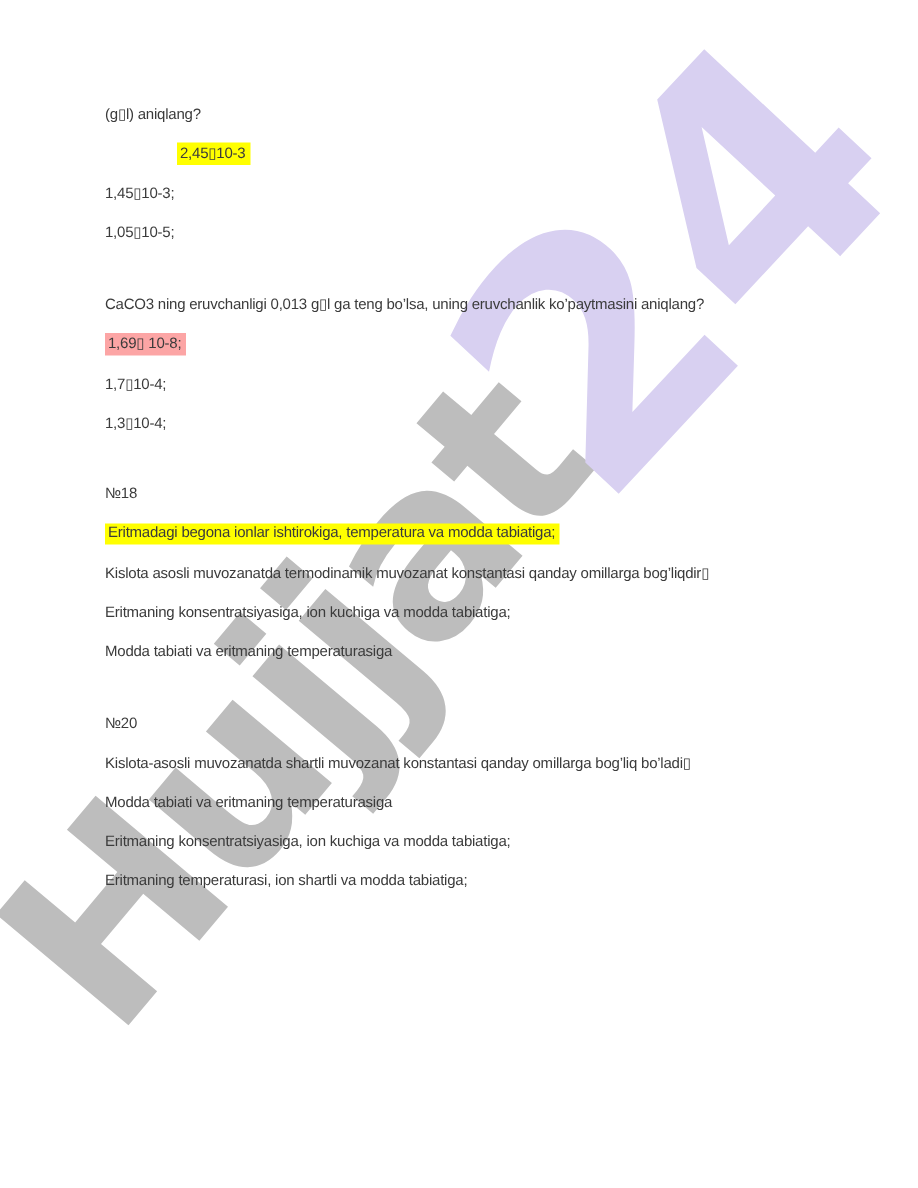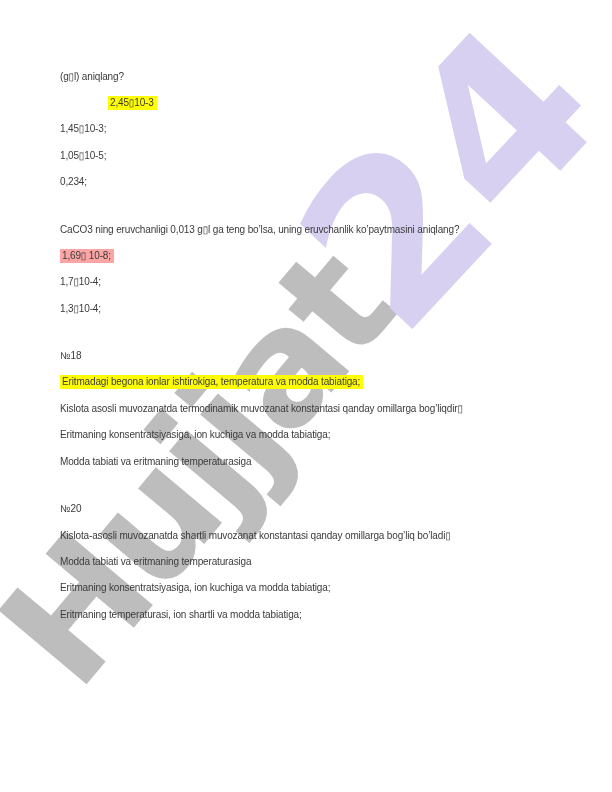--- a/index.html
+++ b/index.html
@@ -32,21 +32,21 @@
     font-family:"DejaVu Sans",sans-serif;
     font-size:220px;
     font-weight:700;
     line-height:260px;
     white-space:nowrap;
     transform:rotate(-47deg);
     transform-origin:0 50%;
   }
   .content{
     position:absolute;
-    left:60px;top:63px;right:36px;
+    left:70px;top:63px;right:36px;
     z-index:1;
     text-align:right;
   }
   .block{margin:0 0 21px 0;}
   .line{
     margin:0;
     height:26.4px;
     display:flex;
     align-items:center;
     white-space:nowrap;
@@ -71,23 +71,20 @@
           <span class="txt">(g▯l) aniqlang?</span>
         </p>
         <p class="line">
           <span class="txt hl" style="background: rgb(255, 255, 0); margin-left: 48px;">2,45▯10-3</span>
         </p>
         <p class="line">
           <span class="txt">1,45▯10-3;</span>
         </p>
         <p class="line">
           <span class="txt">1,05▯10-5;</span>
-        </p>
-        <p class="line">
-          <span class="txt">0,234;</span>
         </p>
       </div>
       <div class="block">
         <p class="line">
           <span class="txt">CaCO3 ning eruvchanligi 0,013 g▯l ga teng bo’lsa, uning eruvchanlik ko’paytmasini aniqlang?</span>
         </p>
         <p class="line">
           <span class="txt hl" style="background: #fca5a5;">1,69▯ 10-8;</span>
         </p>
         <p class="line">

